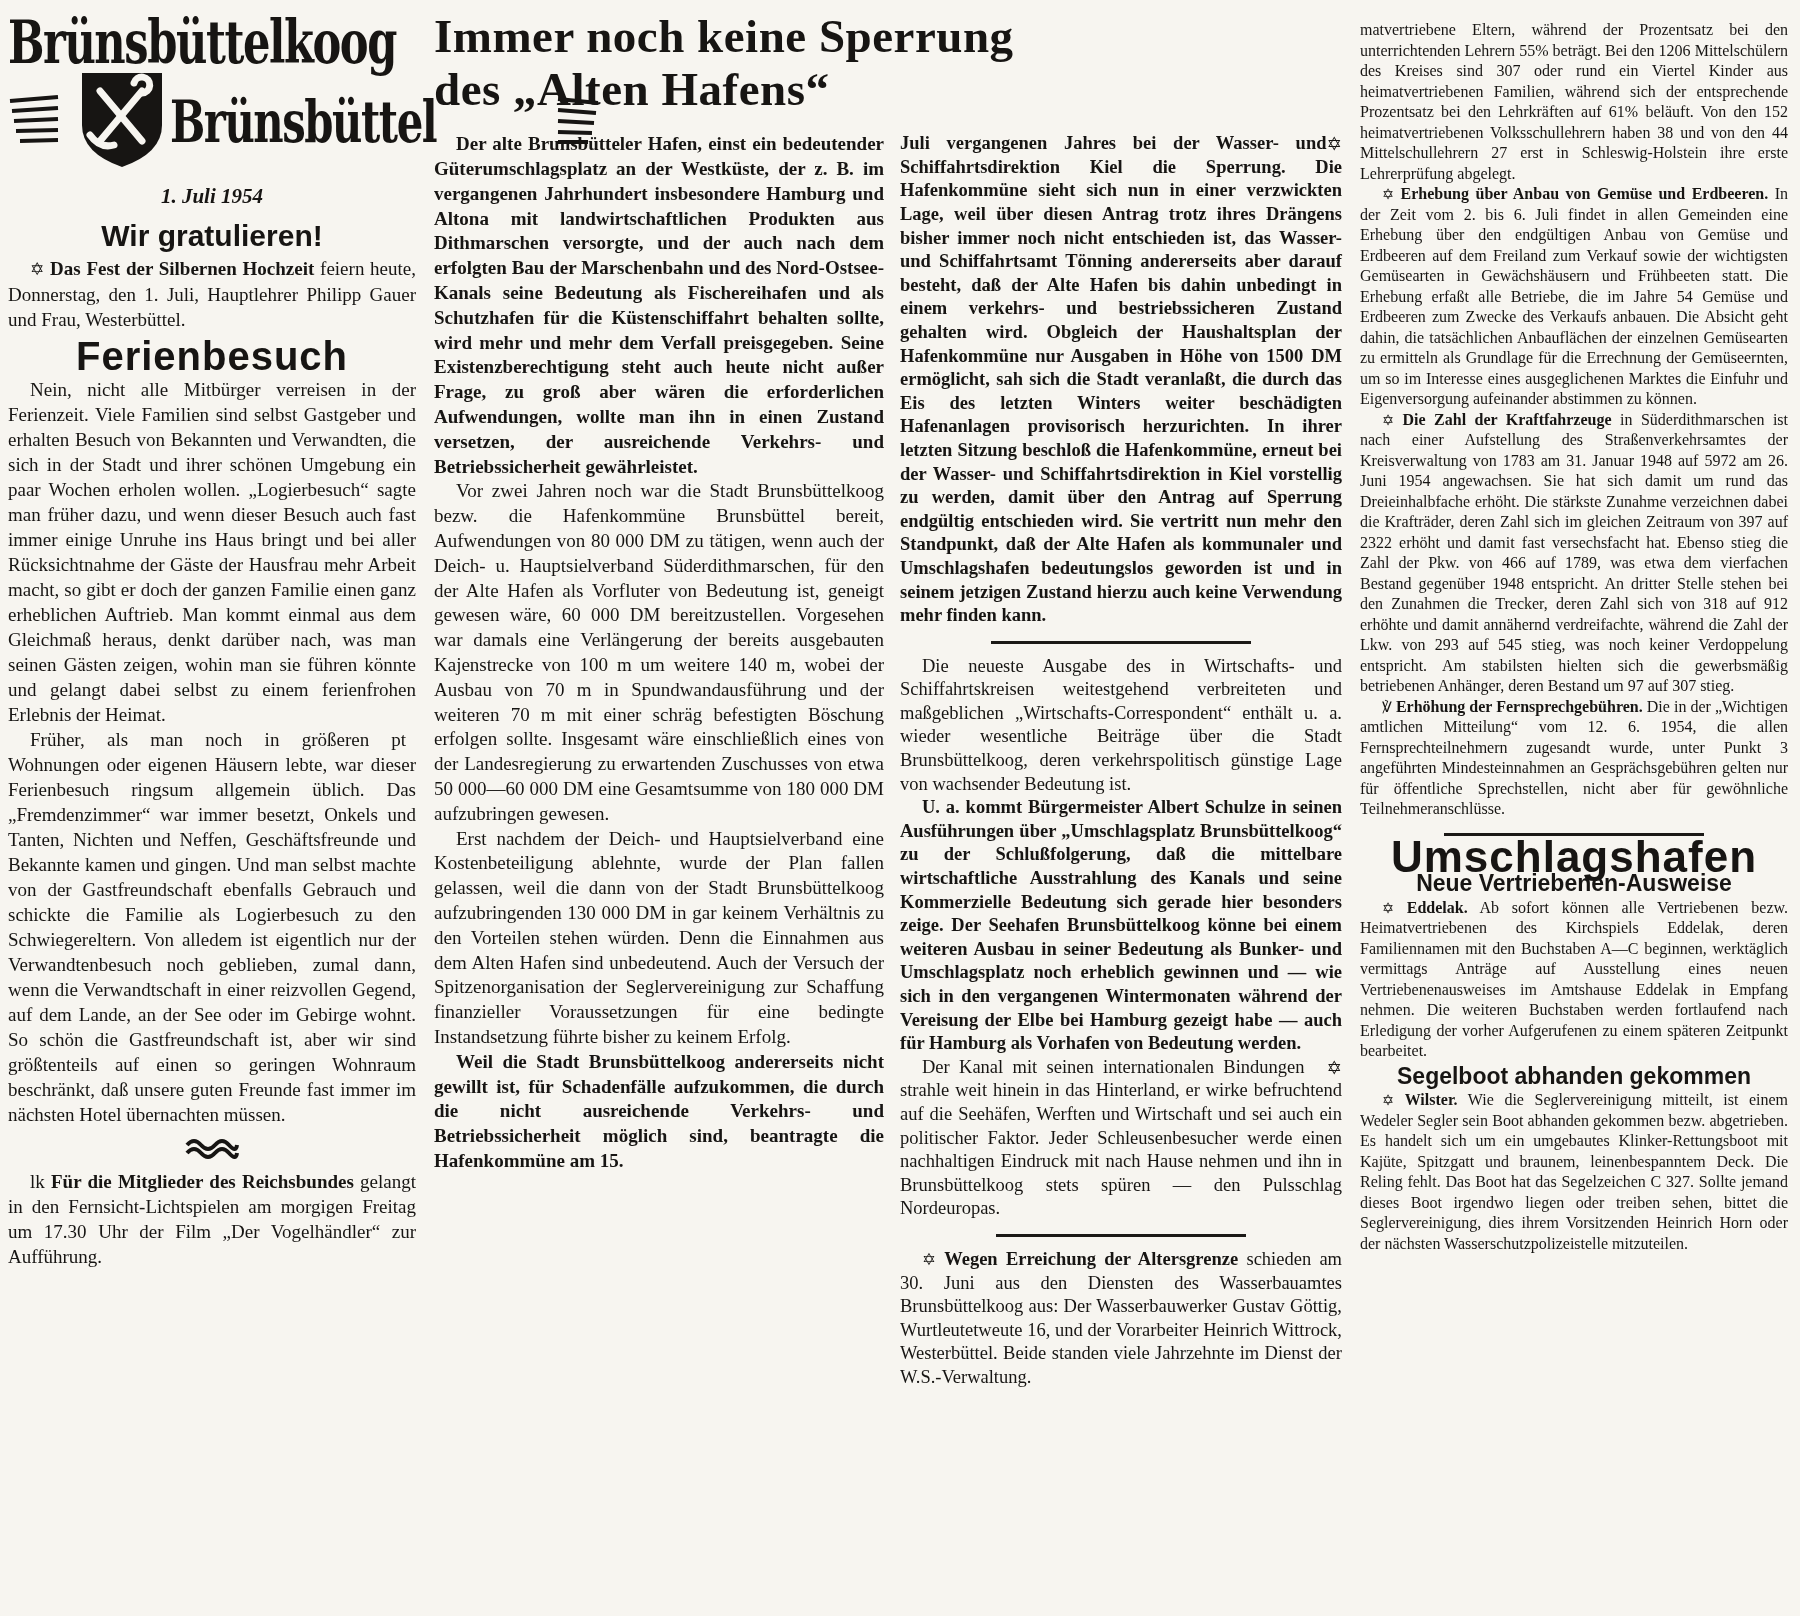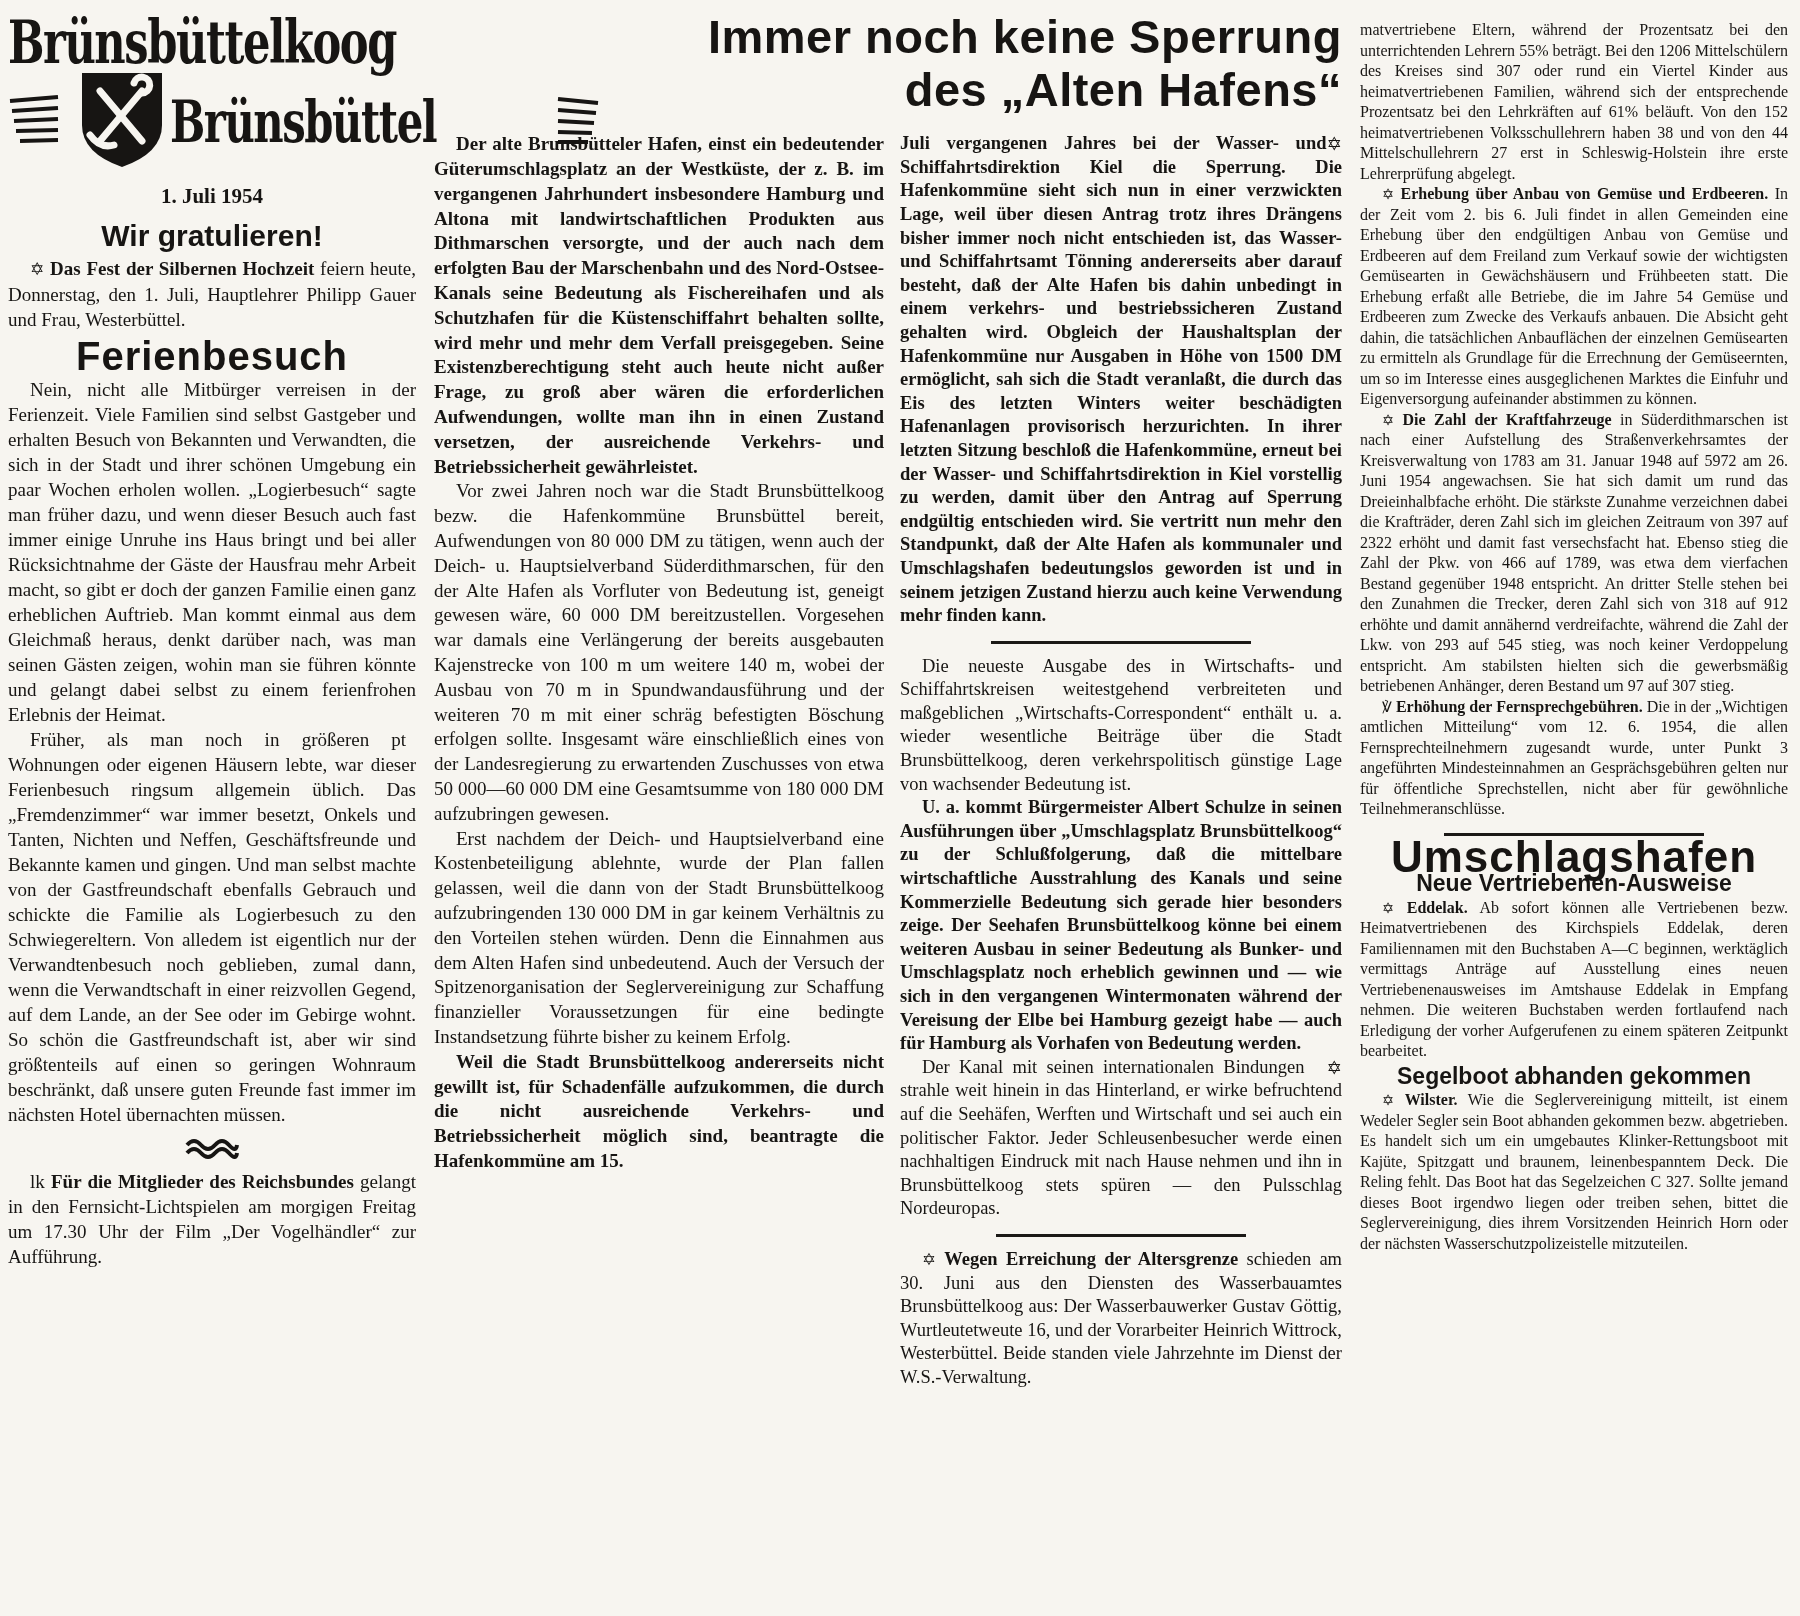--- a/index.html
+++ b/index.html
@@ -39,28 +39,28 @@
     transform:scaleX(0.72);transform-origin:left center;
     letter-spacing:-2px;
   }
   .mast-row{display:flex;align-items:center;margin-top:2px;height:96px;gap:16px;}
   .mast-line2{
     font-family:"DejaVu Serif",serif;font-weight:700;
     font-size:58px;line-height:1;white-space:nowrap;
     transform:scaleX(0.72);transform-origin:left center;
     letter-spacing:-2px;margin-left:-14px;
   }
-  .mast-date{text-align:center;font-weight:700;font-size:21px;margin-top:14px;}
+  .mast-date{text-align:center;font-weight:700;font-size:21px;margin-top:14px;font-style:italic;}
 
   
   .h-sans{font-family:"Liberation Sans",sans-serif;font-weight:700;text-align:center;}
   .h-gratulieren{font-size:30px;margin:14px 0 8px;}
   .h-ferien{font-size:40px;margin:12px 0 8px;letter-spacing:1px;}
   .headline{
-    font-family:Liberation Sans, sans-serif;font-weight:700;text-align:right;
+    font-family:Liberation Serif, serif;font-weight:700;text-align:left;
     font-size:47px;line-height:1.13;margin:4px 0 16px;letter-spacing:0.5px;
   }
   .h-portsaid{font-size:39px;margin:16px 0 10px;letter-spacing:0.5px;}
   .h-nachbar{font-size:44px;margin:10px 0 6px;letter-spacing:1px;}
   .h-sub{font-size:23px;margin:4px 0 4px;}
   .ornament{display:flex;justify-content:center;margin:10px 0 8px;}
 </style>
 </head>
 <body>
 

